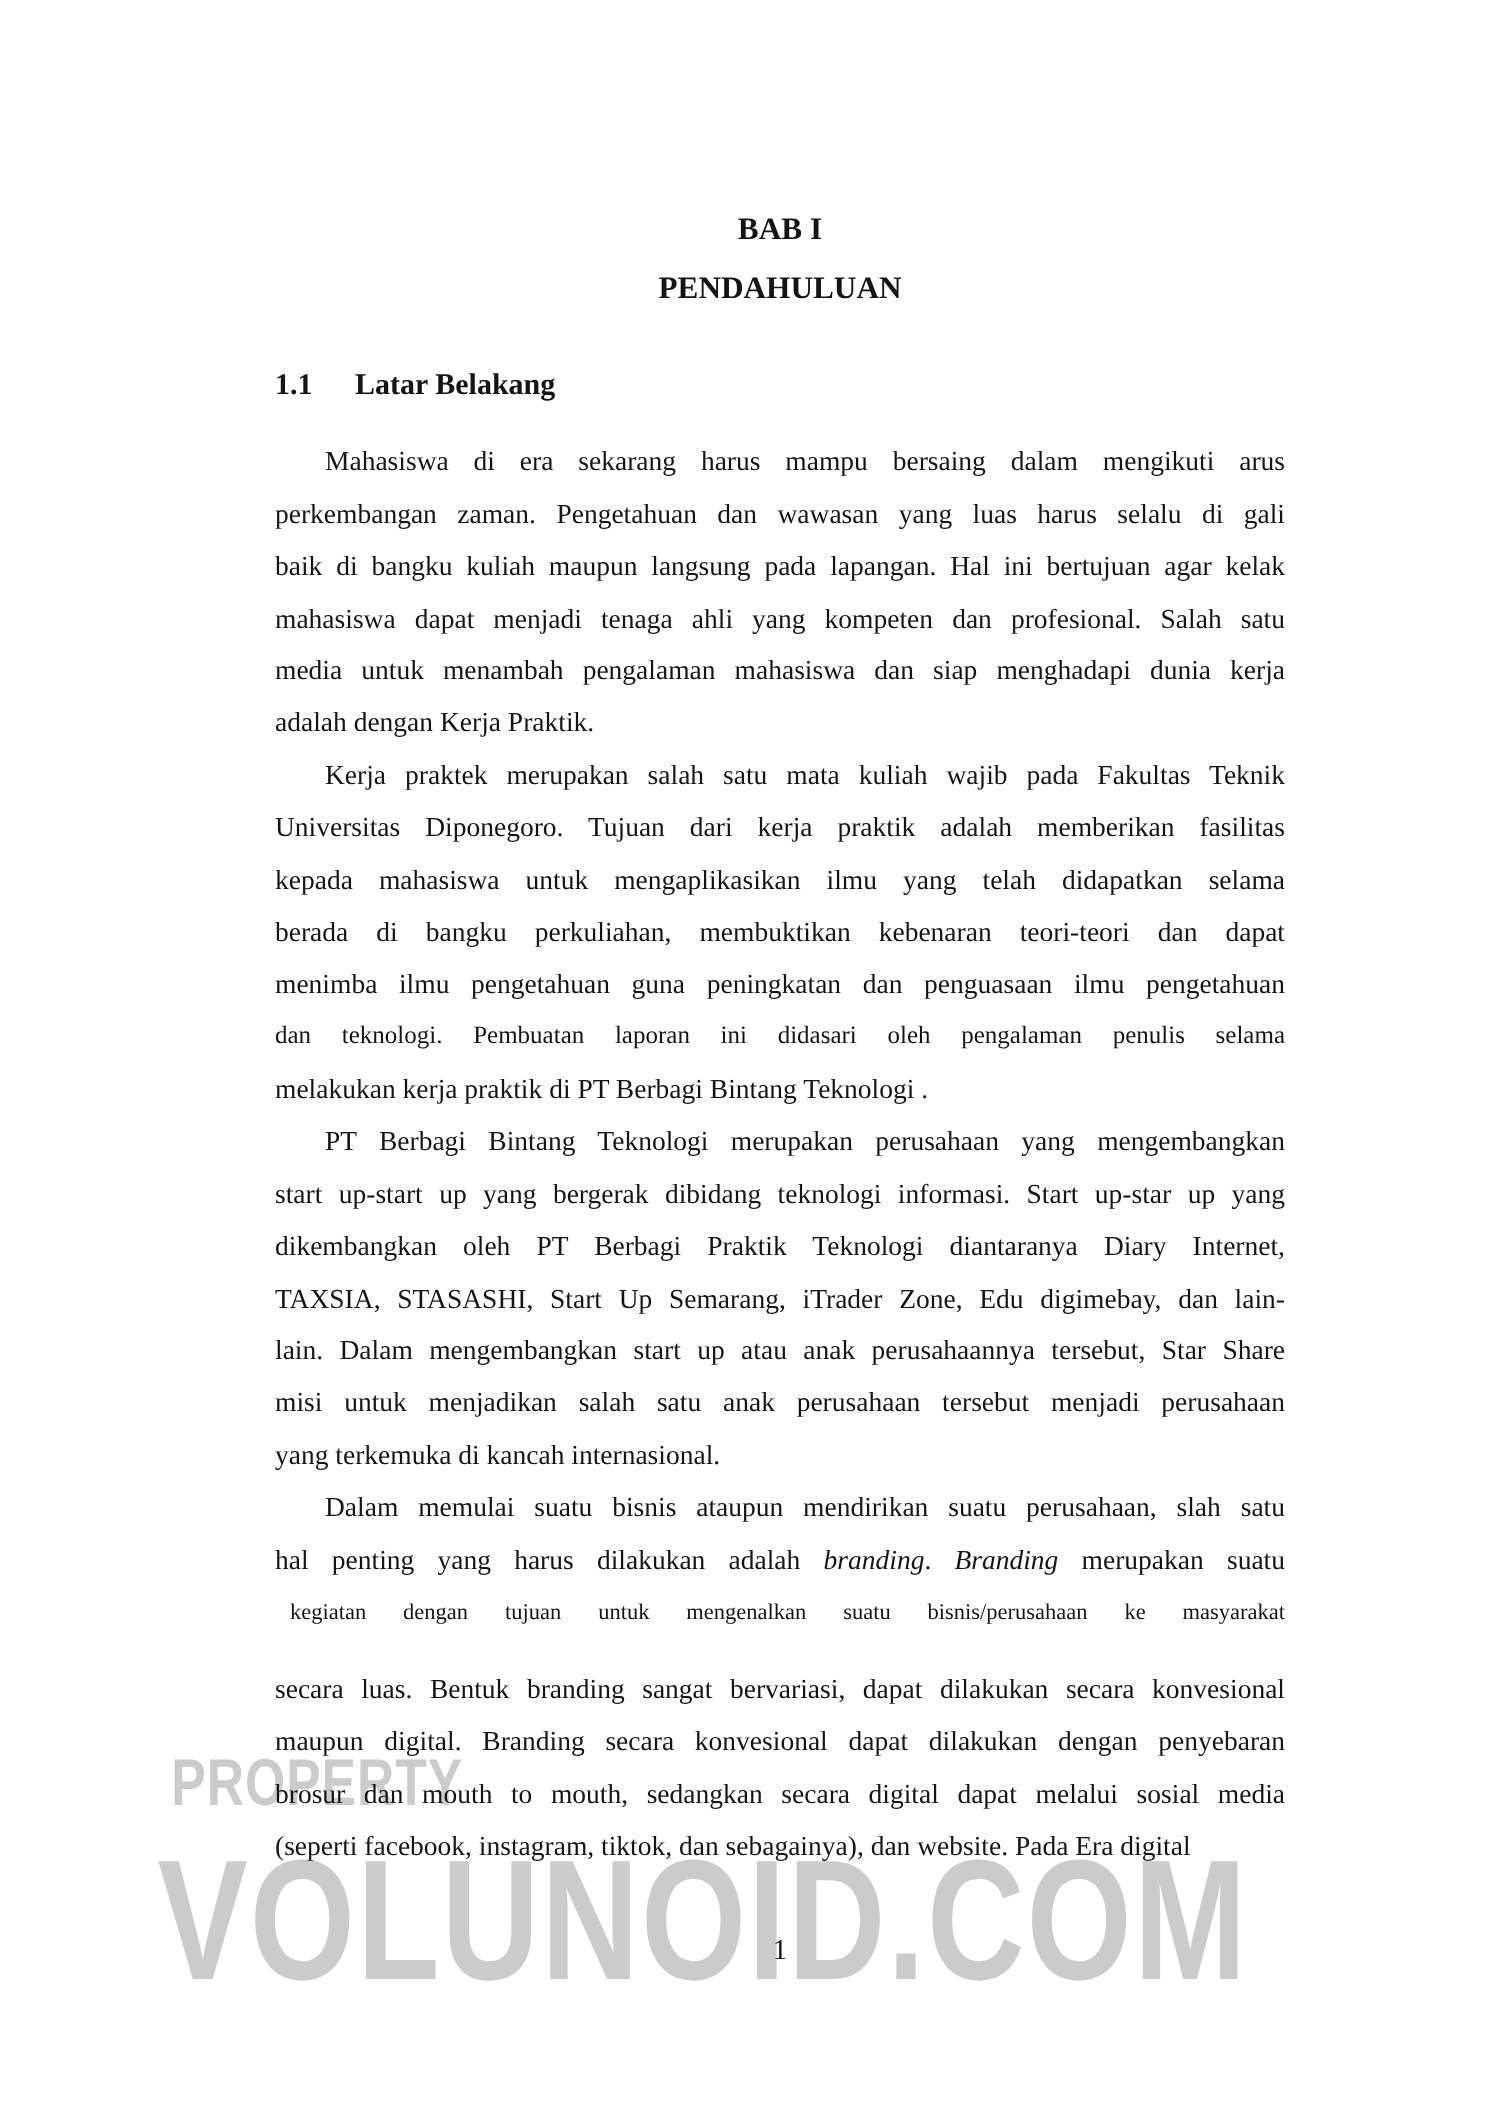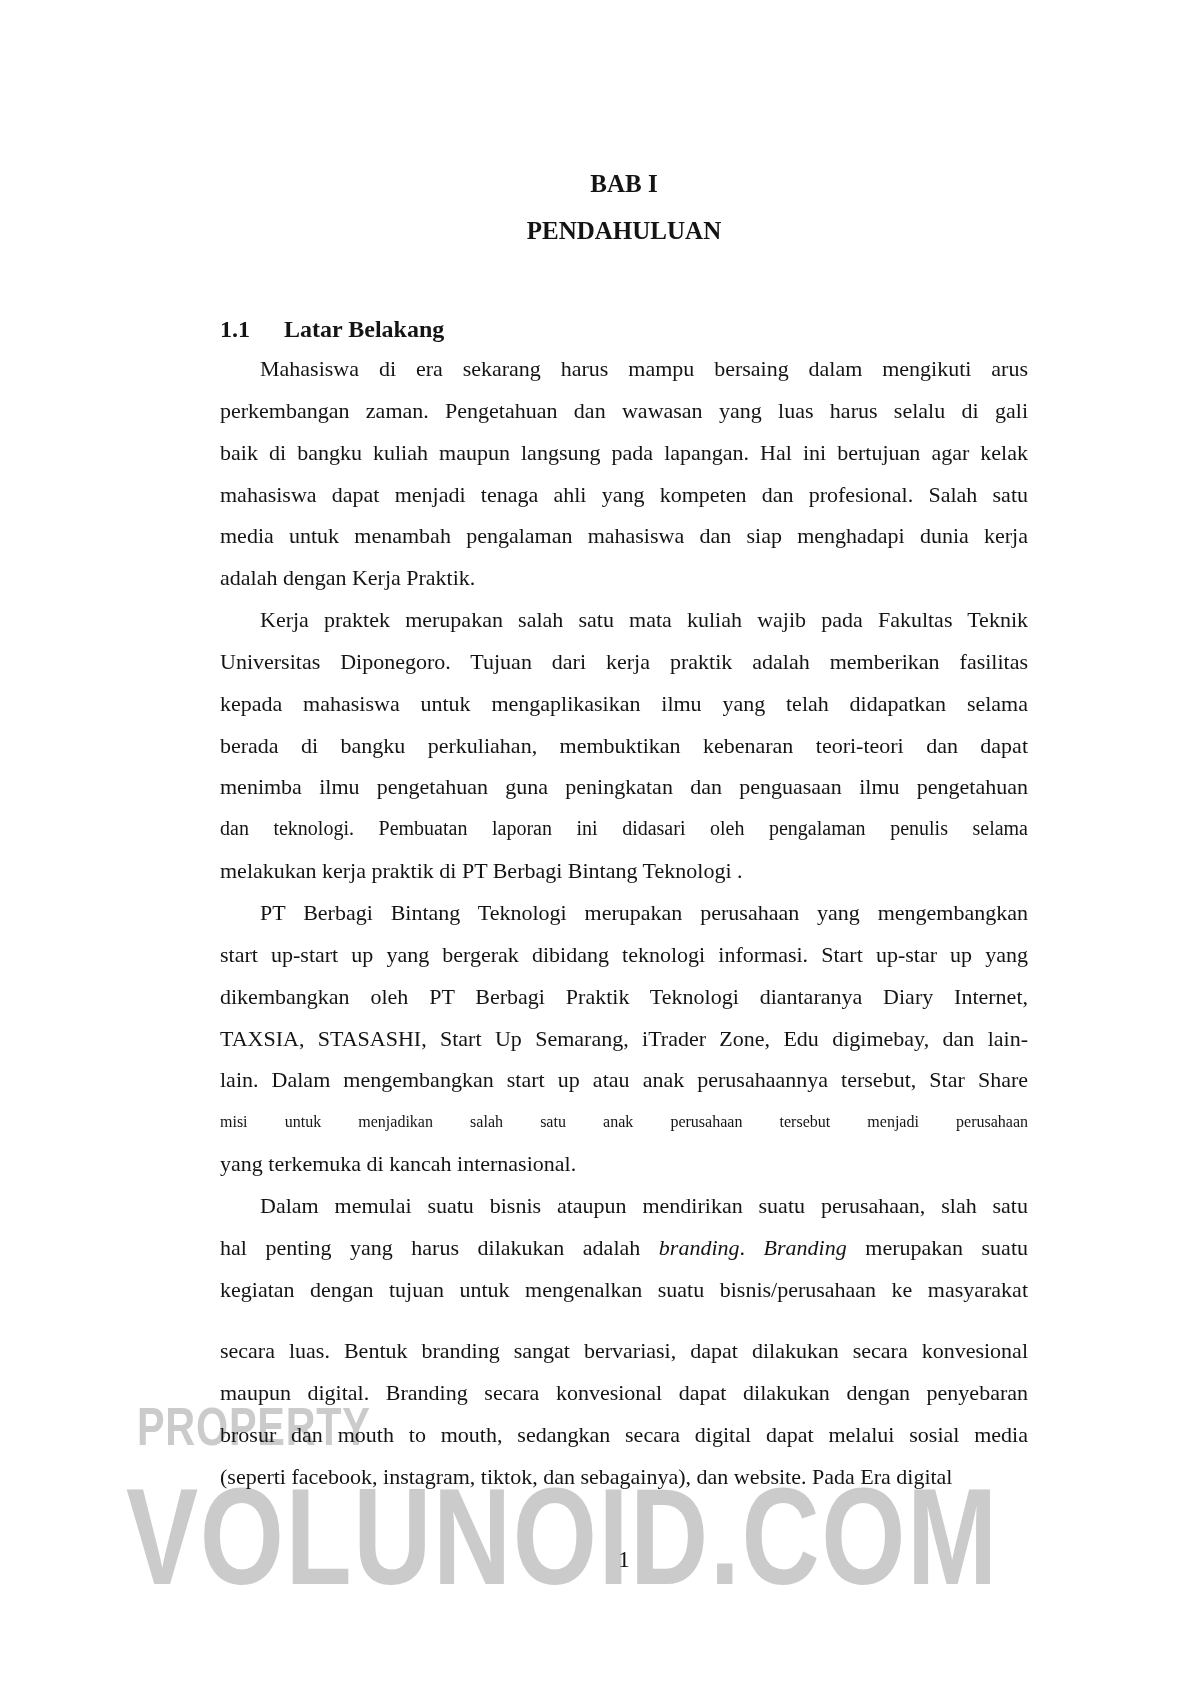--- a/index.html
+++ b/index.html
@@ -50,21 +50,21 @@
     text-align: center;
     font-weight: bold;
     font-size: 25px;
     line-height: 25px;
   }
   .chapter-label { top: 171px; }
   .chapter-title { top: 218px; text-align: center; }
   .section-heading {
     position: absolute;
     left: 220px;
-    top: 317px;
+    top: 296px;
     width: 808px;
     font-weight: bold;
     font-size: 24px;
     line-height: 24px;
   }
   .section-number {
     display: inline-block;
     width: 64px;
   }
   .body-text {
@@ -128,25 +128,25 @@
         <div class="line" style="font-size: 22px;">kepada mahasiswa untuk mengaplikasikan ilmu yang telah didapatkan selama</div>
         <div class="line" style="font-size: 22px;">berada di bangku perkuliahan, membuktikan kebenaran teori-teori dan dapat</div>
         <div class="line" style="font-size: 22px;">menimba ilmu pengetahuan guna peningkatan dan penguasaan ilmu pengetahuan</div>
         <div class="line" style="font-size: 20px;">dan teknologi. Pembuatan laporan ini didasari oleh pengalaman penulis selama</div>
         <div class="line last" style="font-size: 22px;">melakukan kerja praktik di PT Berbagi Bintang Teknologi .</div>
         <div class="line indent" style="font-size: 22px;">PT Berbagi Bintang Teknologi merupakan perusahaan yang mengembangkan</div>
         <div class="line" style="font-size: 22px;">start up-start up yang bergerak dibidang teknologi informasi. Start up-star up yang</div>
         <div class="line" style="font-size: 22px;">dikembangkan oleh PT Berbagi Praktik Teknologi diantaranya Diary Internet,</div>
         <div class="line" style="font-size: 22px;">TAXSIA, STASASHI, Start Up Semarang, iTrader Zone, Edu digimebay, dan lain-</div>
         <div class="line" style="font-size: 22px;">lain. Dalam mengembangkan start up atau anak perusahaannya tersebut, Star Share</div>
-        <div class="line" style="font-size: 16px;">misi untuk menjadikan salah satu anak perusahaan tersebut menjadi perusahaan</div>
+        <div class="line" style="font-size: 22px;">misi untuk menjadikan salah satu anak perusahaan tersebut menjadi perusahaan</div>
         <div class="line last" style="font-size: 22px;">yang terkemuka di kancah internasional.</div>
         <div class="line indent" style="font-size: 22px;">Dalam memulai suatu bisnis ataupun mendirikan suatu perusahaan, slah satu</div>
         <div class="line" style="font-size: 22px;">hal penting yang harus dilakukan adalah <i>branding</i>. <i>Branding</i> merupakan suatu</div>
-        <div class="line" style="font-size: 22px;">kegiatan dengan tujuan untuk mengenalkan suatu bisnis/perusahaan ke masyarakat</div>
+        <div class="line" style="font-size: 18px; margin-left: 12px;">kegiatan dengan tujuan untuk mengenalkan suatu bisnis/perusahaan ke masyarakat</div>
         <div class="line" style="font-size: 22px; margin-top: 20px;">secara luas. Bentuk branding sangat bervariasi, dapat dilakukan secara konvesional</div>
         <div class="line" style="font-size: 22px;">maupun digital. Branding secara konvesional dapat dilakukan dengan penyebaran</div>
         <div class="line" style="font-size: 22px;">brosur dan mouth to mouth, sedangkan secara digital dapat melalui sosial media</div>
         <div class="line last" style="font-size: 22px;">(seperti facebook, instagram, tiktok, dan sebagainya), dan website. Pada Era digital</div>
       </div>
 
     <div class="page-number">1</div>
 
   </div>
 </div>

